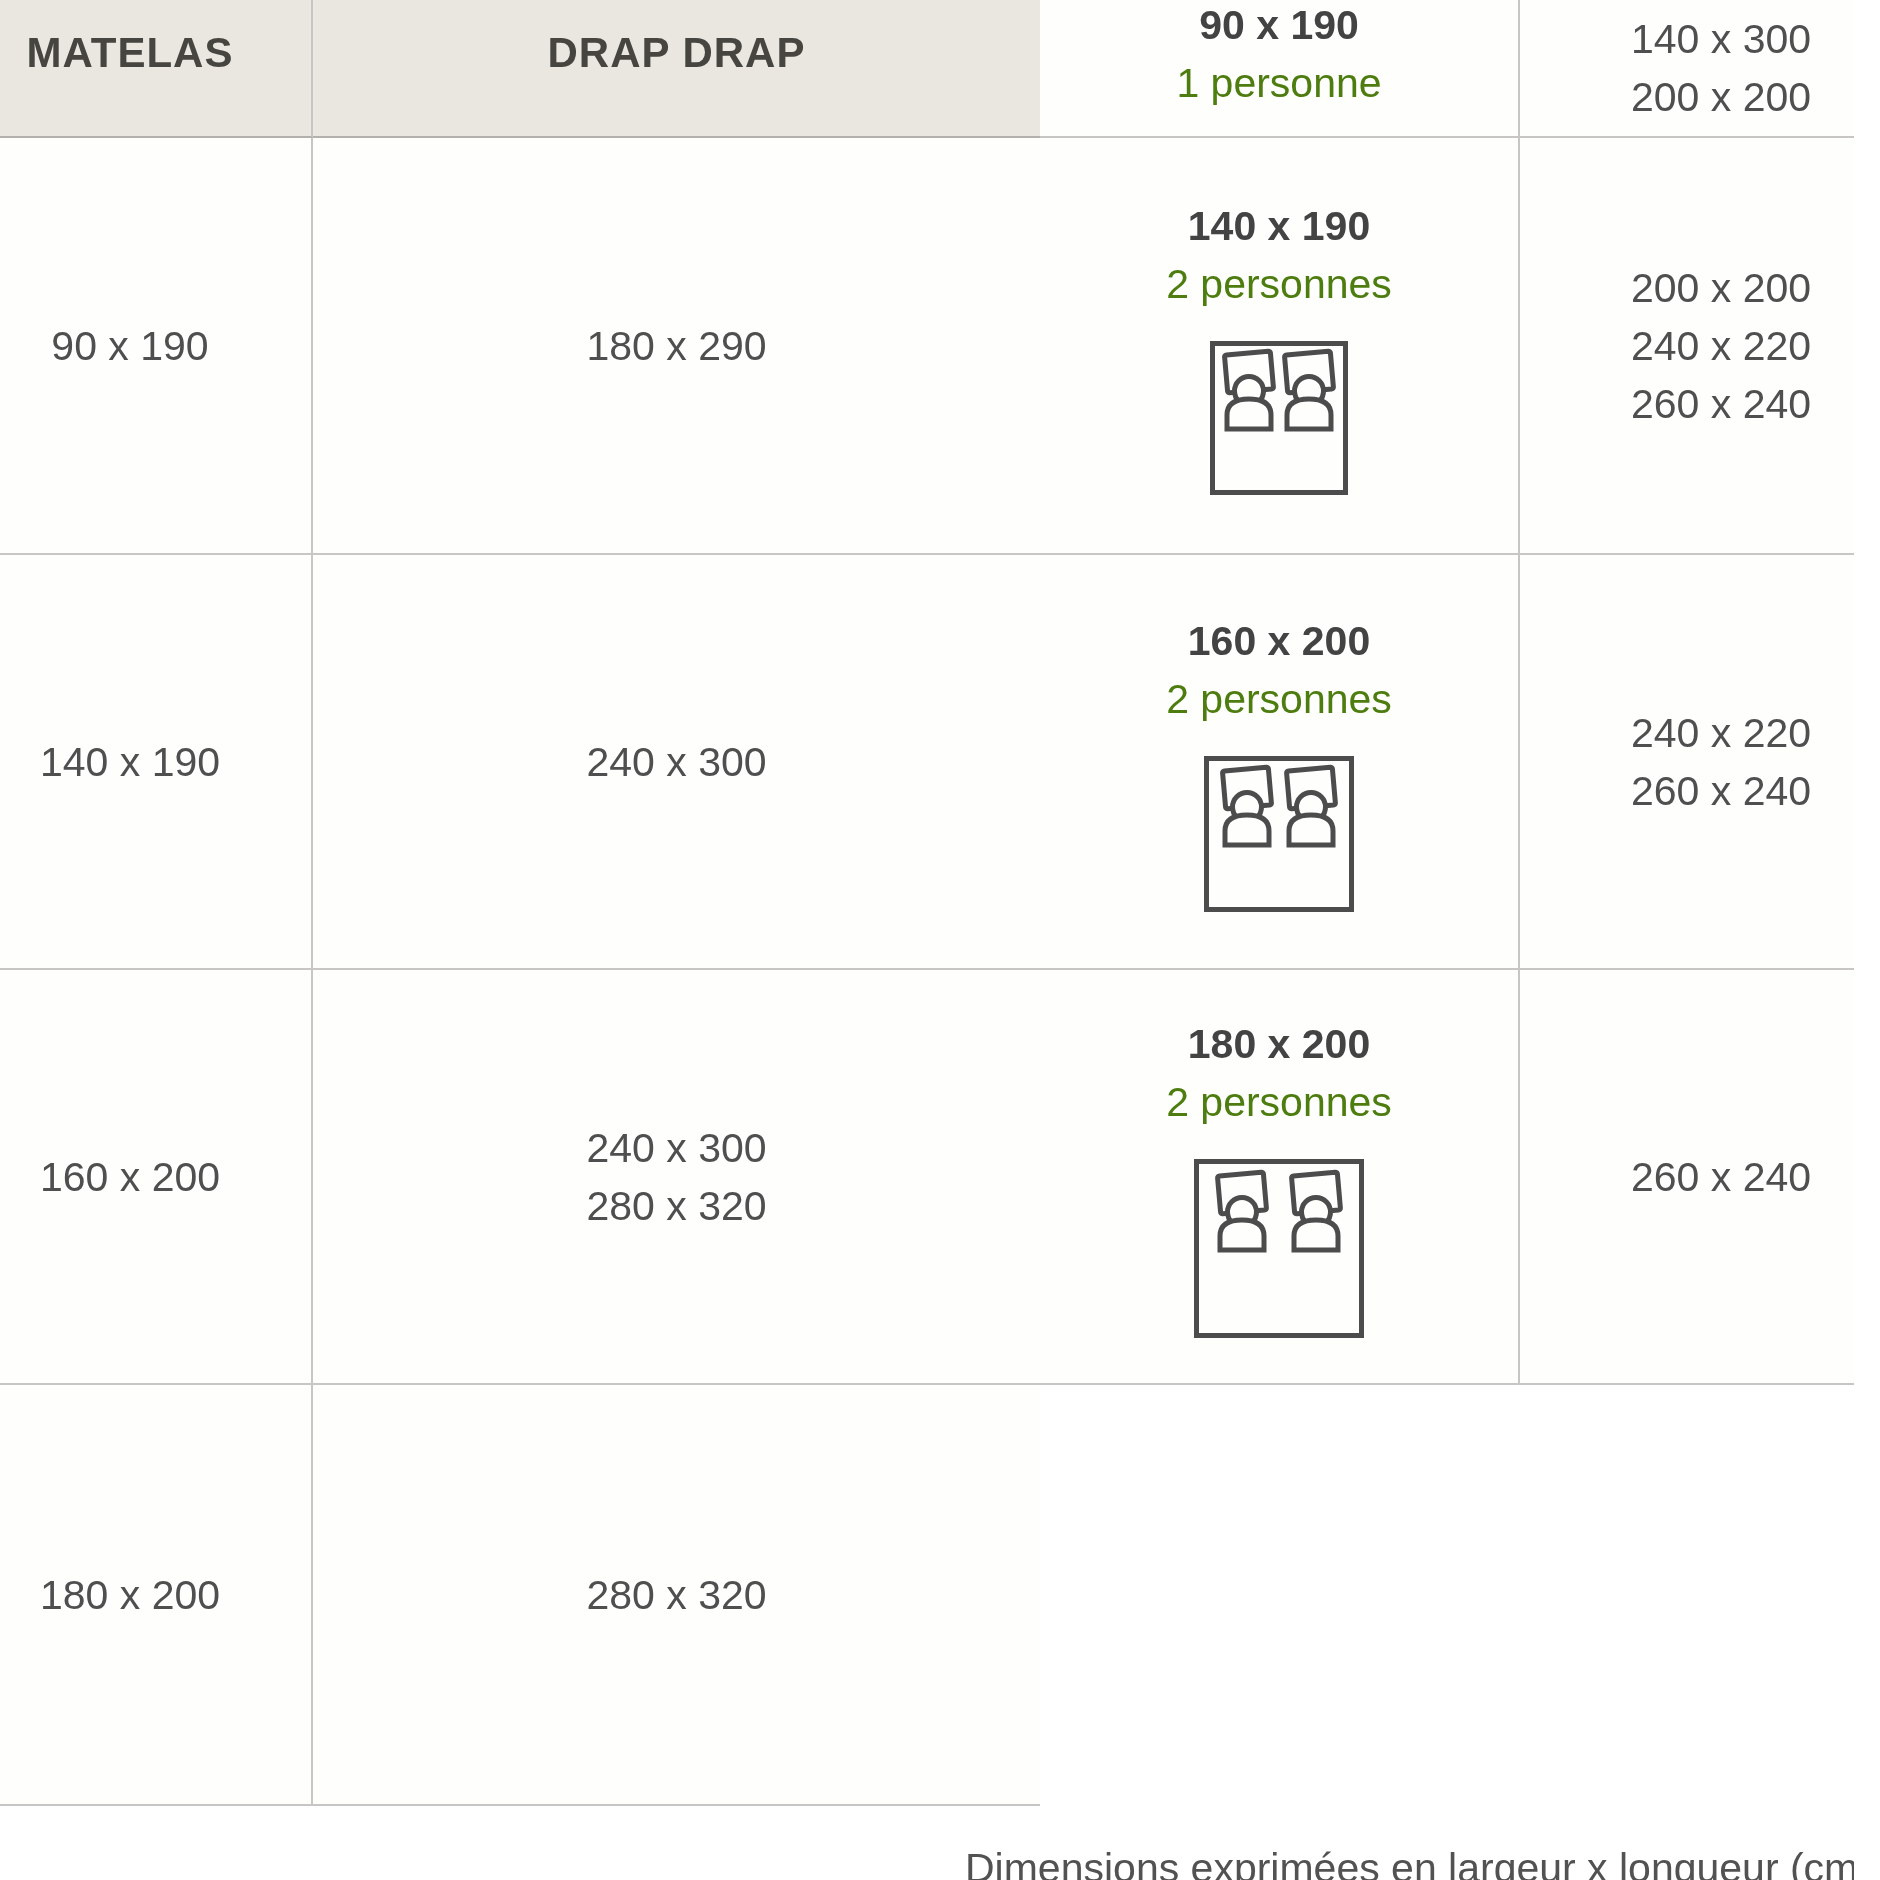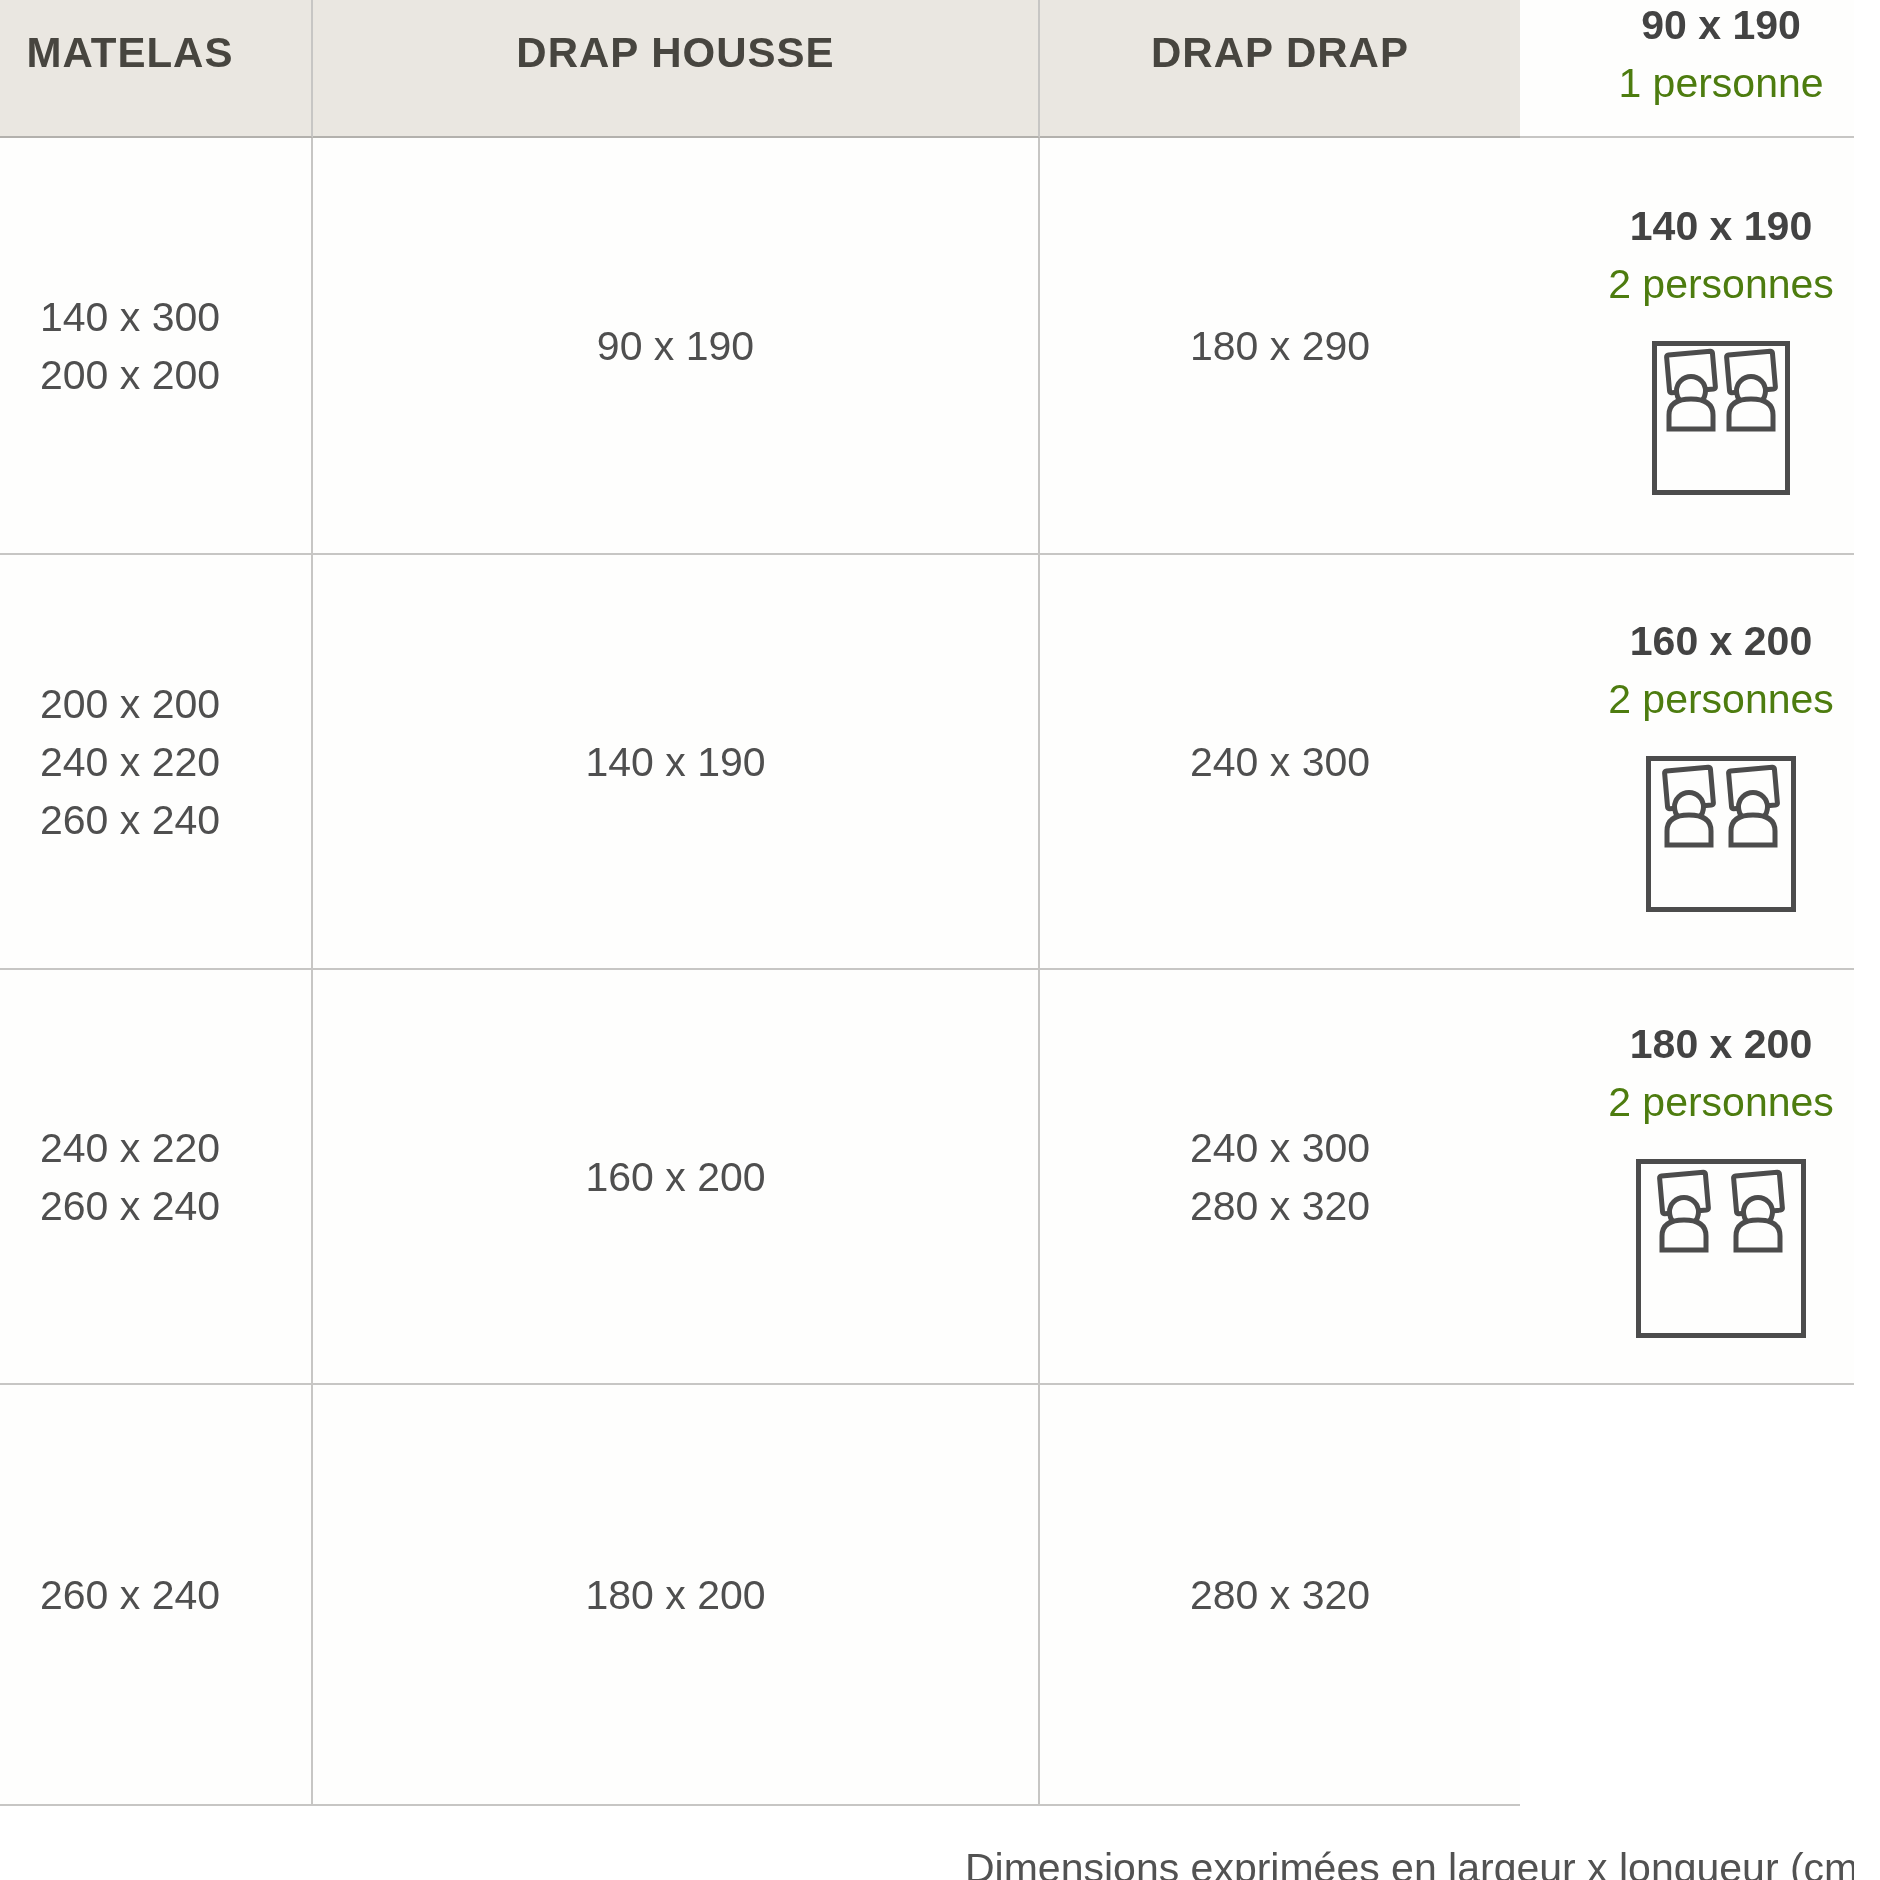--- a/index.html
+++ b/index.html
@@ -75,23 +75,20 @@
       <path d="M 9,80 L 9,66 Q 9,50 31,50 Q 53,50 53,66 L 53,80 Z" fill="#fefefd"></path>
     </g>
   </defs>
 </svg>
 
 <div class="viewport">
   <div class="size-table">
 
     <div class="cell header-cell">
       <span>MATELAS</span>
-    </div>
-    <div class="cell header-cell">
-      <span>DRAP HOUSSE</span>
     </div>
     <div class="cell header-cell last-col">
       <span>DRAP DRAP</span>
     </div>
 
     <div class="cell matelas-cell">
       <div class="size-label">90 x 190</div>
       <div class="persons-label">1 personne</div>
       <svg class="bed-icon" width="92" height="146" viewBox="0 0 92 146">
         <rect x="2.5" y="2.5" width="87" height="141" fill="none"></rect>

